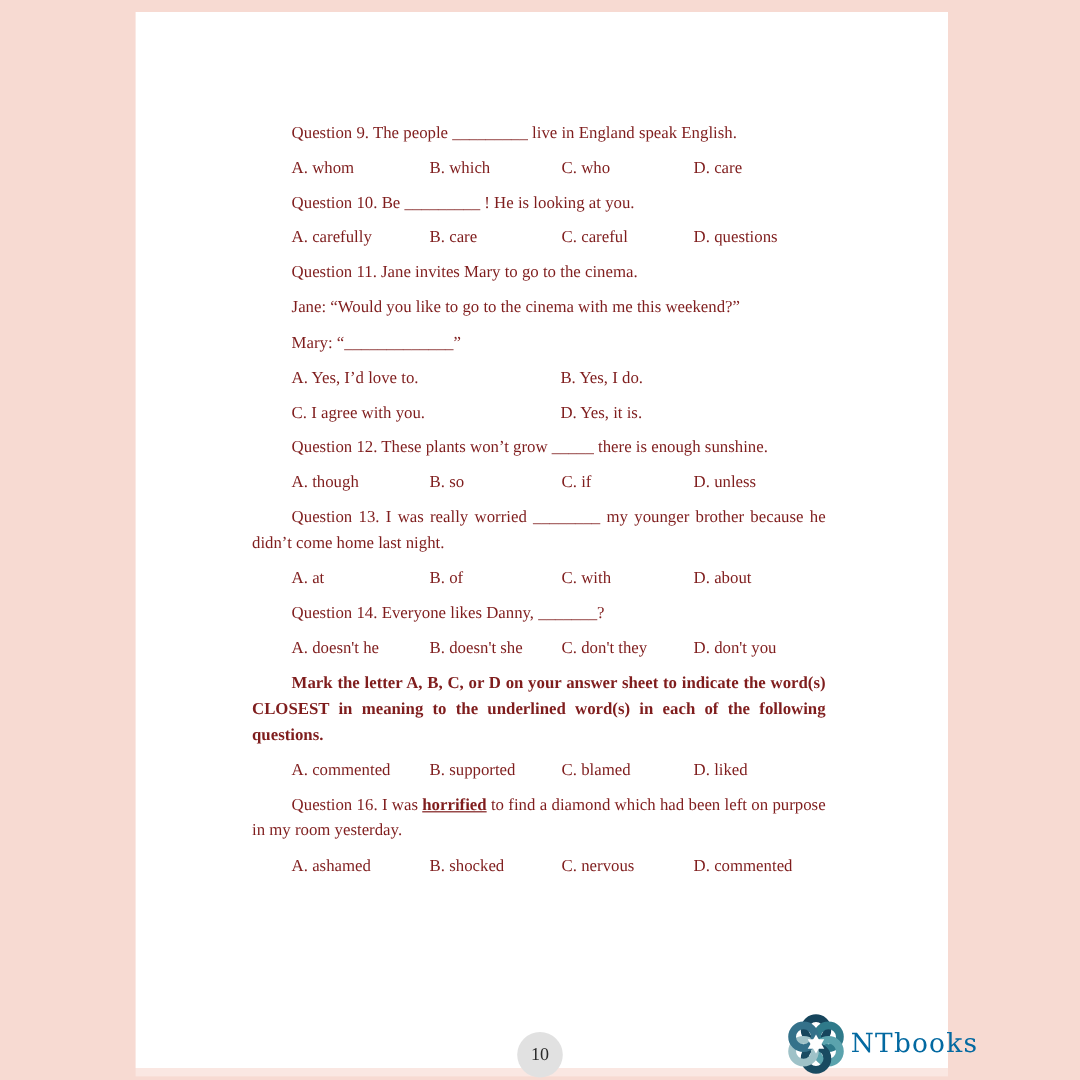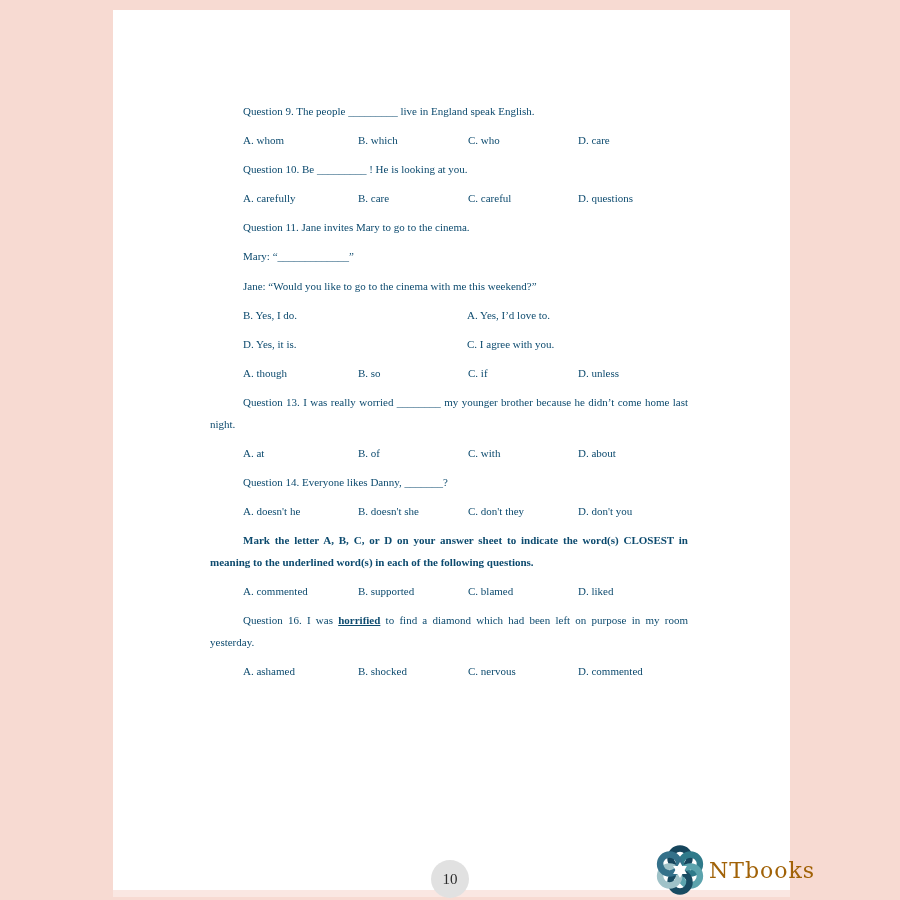--- a/index.html
+++ b/index.html
@@ -11,21 +11,21 @@
   .page{
     position:absolute;left:113px;top:10px;width:677px;height:880px;
     background:#ffffff;
   }
   .page-bottom-strip{
     position:absolute;left:113px;top:890px;width:677px;height:7px;
     background:#fae7e2;
   }
   .content{
     position:absolute;left:97px;top:91px;width:478px;
-    color:#0c4a6e;font-size:11px;
+    color:#7f1d1d;font-size:14px;
   }
   p.line{
     margin:0 0 7.4px 0;line-height:21.7px;
     text-align:justify;text-indent:33px;
   }
   .opts{
     display:grid;grid-template-columns:115px 110px 110px 1fr;
     padding-left:33px;margin:0 0 7.4px 0;line-height:21.7px;
   }
   .opts2{
@@ -39,21 +39,21 @@
     border-radius:50%;background:#e1e1e1;color:#2b2b2b;
     display:flex;align-items:center;justify-content:center;
     font-size:15px;
   }
   .brand{
     position:absolute;left:654px;top:843px;height:54px;
     display:flex;align-items:center;gap:3px;
   }
   .brand-text{
     font-family:"DejaVu Serif", serif;
-    font-size:22px;color:#a16207;letter-spacing:1px;
+    font-size:22px;color:#0369a1;letter-spacing:1px;
   }
 </style>
 </head>
 <body>
 
 <div class="page">
   <div class="content">
 
     <p class="line">Question 9. The people _________ live in England speak English.</p>
     <div class="opts">
@@ -65,31 +65,32 @@
 
     <p class="line">Question 10. Be _________ ! He is looking at you.</p>
     <div class="opts">
       <span>A. carefully</span>
       <span>B. care</span>
       <span>C. careful</span>
       <span>D. questions</span>
     </div>
 
     <p class="line">Question 11. Jane invites Mary to go to the cinema.</p>
+    <p class="line">Jane: “Would you like to go to the cinema with me this weekend?”</p>
     <p class="line">Mary: “_____________”</p>
-    <p class="line">Jane: “Would you like to go to the cinema with me this weekend?”</p>
     <div class="opts2">
+      <span>A. Yes, I’d love to.</span>
       <span>B. Yes, I do.</span>
-      <span>A. Yes, I’d love to.</span>
     </div>
     <div class="opts2">
+      <span>C. I agree with you.</span>
       <span>D. Yes, it is.</span>
-      <span>C. I agree with you.</span>
     </div>
 
+    <p class="line">Question 12. These plants won’t grow _____ there is enough sunshine.</p>
     <div class="opts">
       <span>A. though</span>
       <span>B. so</span>
       <span>C. if</span>
       <span>D. unless</span>
     </div>
 
     <p class="line">Question 13. I was really worried ________ my younger brother because he didn’t come home last night.</p>
     <div class="opts">
       <span>A. at</span>

